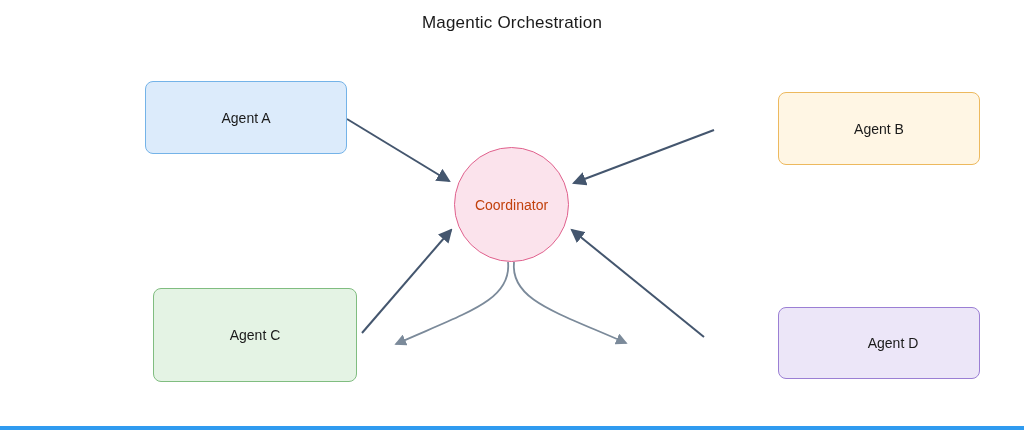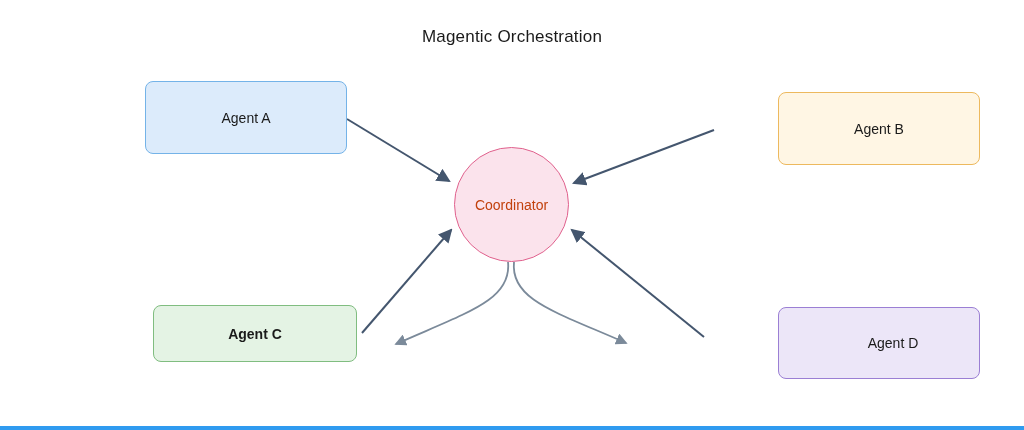--- a/index.html
+++ b/index.html
@@ -17,21 +17,20 @@
   .diagram-title {
     position: absolute;
     top: 13px;
     left: 0;
     width: 100%;
     text-align: center;
     font-size: 17px;
     font-weight: 400;
     color: #1a1a1a;
     letter-spacing: 0.2px;
-    margin-top: 14px;
   }
 
   .edges-svg {
     position: absolute;
     left: 0;
     top: 0;
     width: 1024px;
     height: 430px;
     pointer-events: none;
   }
@@ -49,22 +48,22 @@
 
   .node-agent-a {
     left: 145px; top: 81px; width: 202px; height: 73px;
     background: #dcebfb; border-color: #74b3e8; text-align: right;
   }
   .node-agent-b {
     left: 778px; top: 92px; width: 202px; height: 73px;
     background: #fff6e4; border-color: #edb95e;
   }
   .node-agent-c {
-    left: 153px; top: 305px; width: 204px; height: 57px;
-    background: #e4f3e4; border-color: #80bd80; font-weight: bold;
+    left: 153px; top: 288px; width: 204px; height: 94px;
+    background: #e4f3e4; border-color: #80bd80;
   }
   .node-agent-d {
     left: 778px; top: 307px; width: 202px; height: 72px;
     background: #ece6f8; border-color: #9b7fd4; padding-left: 28px;
   }
 
   .node-coordinator {
     position: absolute;
     left: 454px; top: 147px;
     width: 115px; height: 115px;

